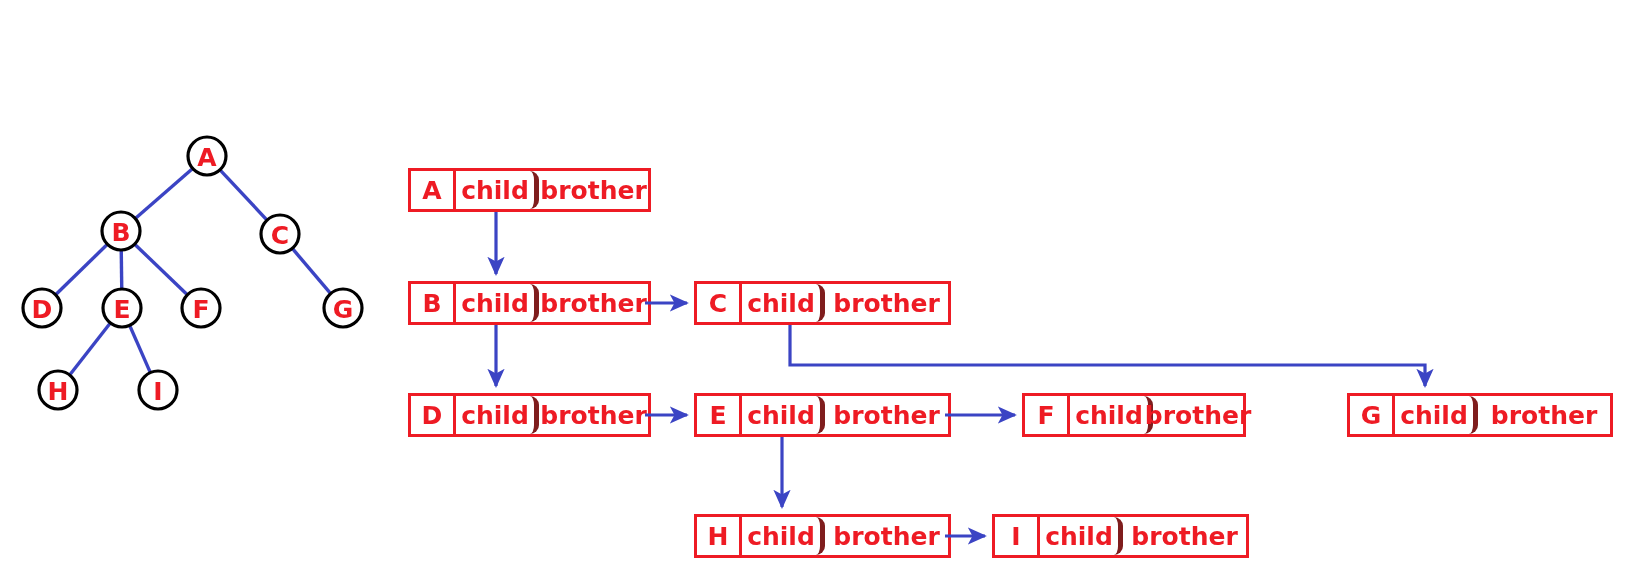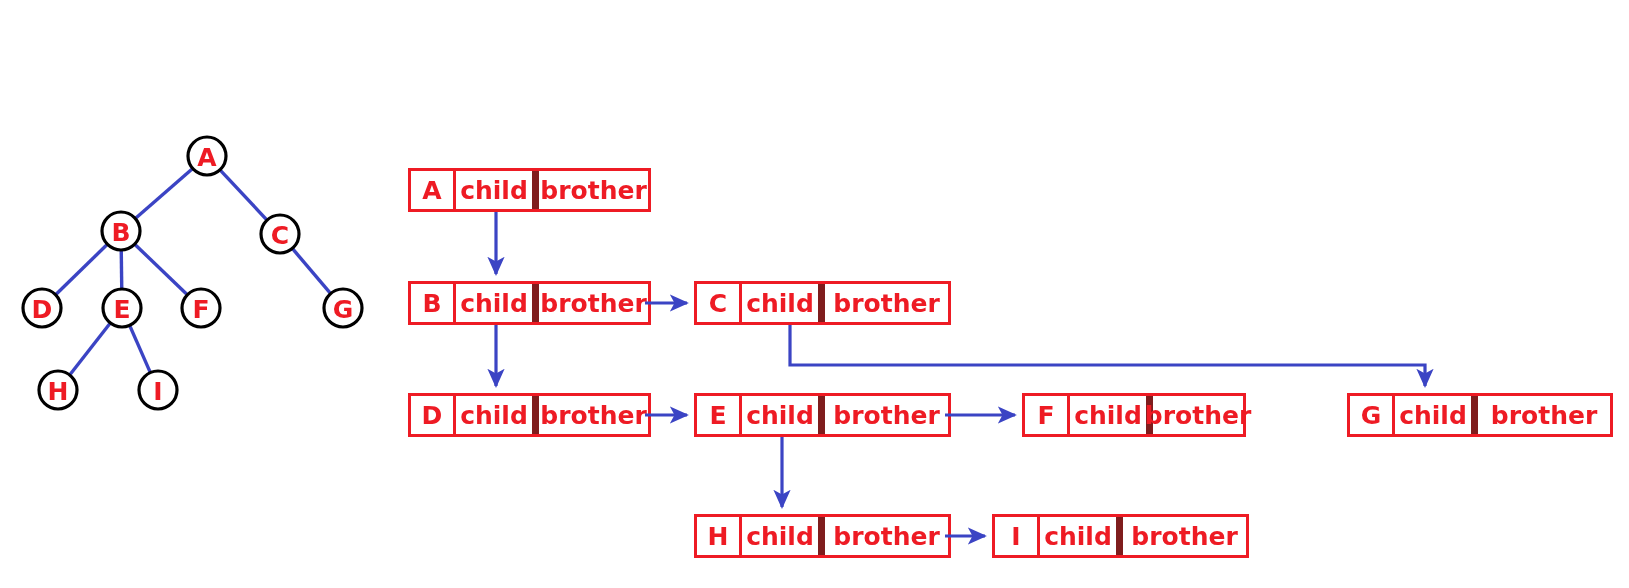--- a/index.html
+++ b/index.html
@@ -59,21 +59,22 @@
     font-family: "DejaVu Sans", sans-serif;
     font-weight: bold;
     font-size: 25px;
     box-sizing: border-box;
     line-height: 1;
   }
   .cell-key {
     border-right: 3px solid #ee1b24;
   }
   .cell-child {
-    border-right: 7px solid #7f1d1d;
+    border-right: 5px solid #7f1d1d;
+    border-radius: 9px;
   }
   .cell-brother {
   }
   
   #connectors {
     position: absolute;
     left: 0;
     top: 0;
     width: 1629px;
     height: 588px;

